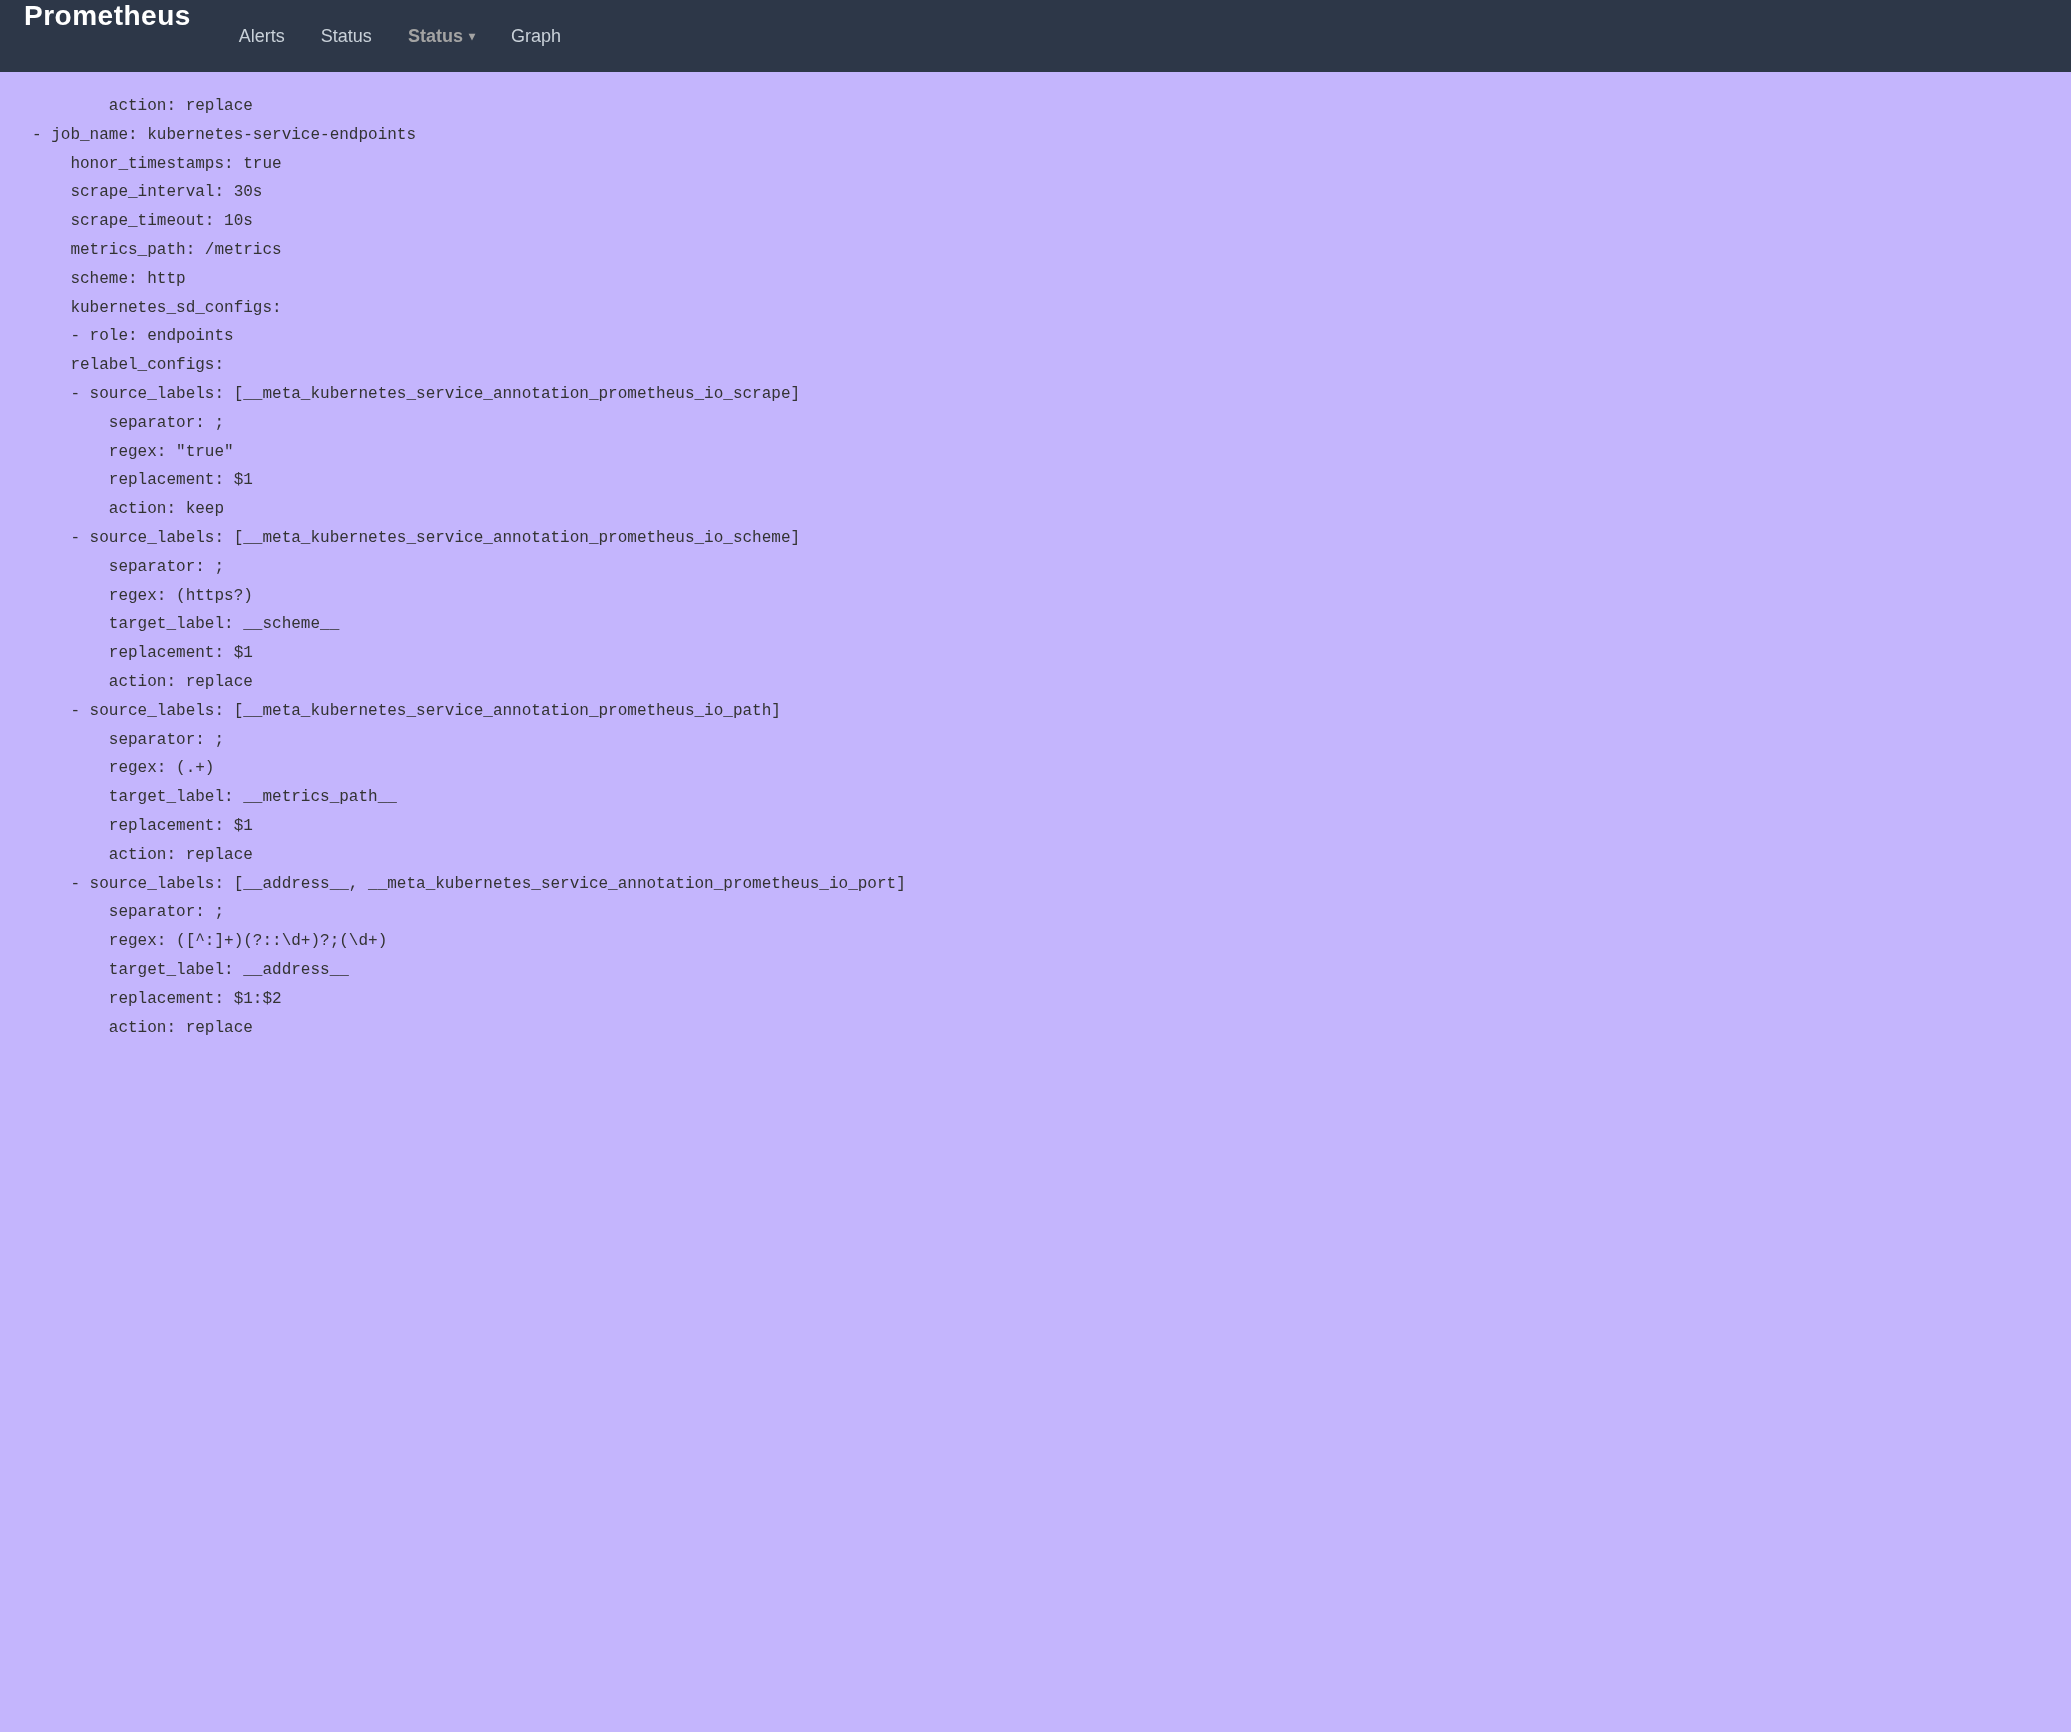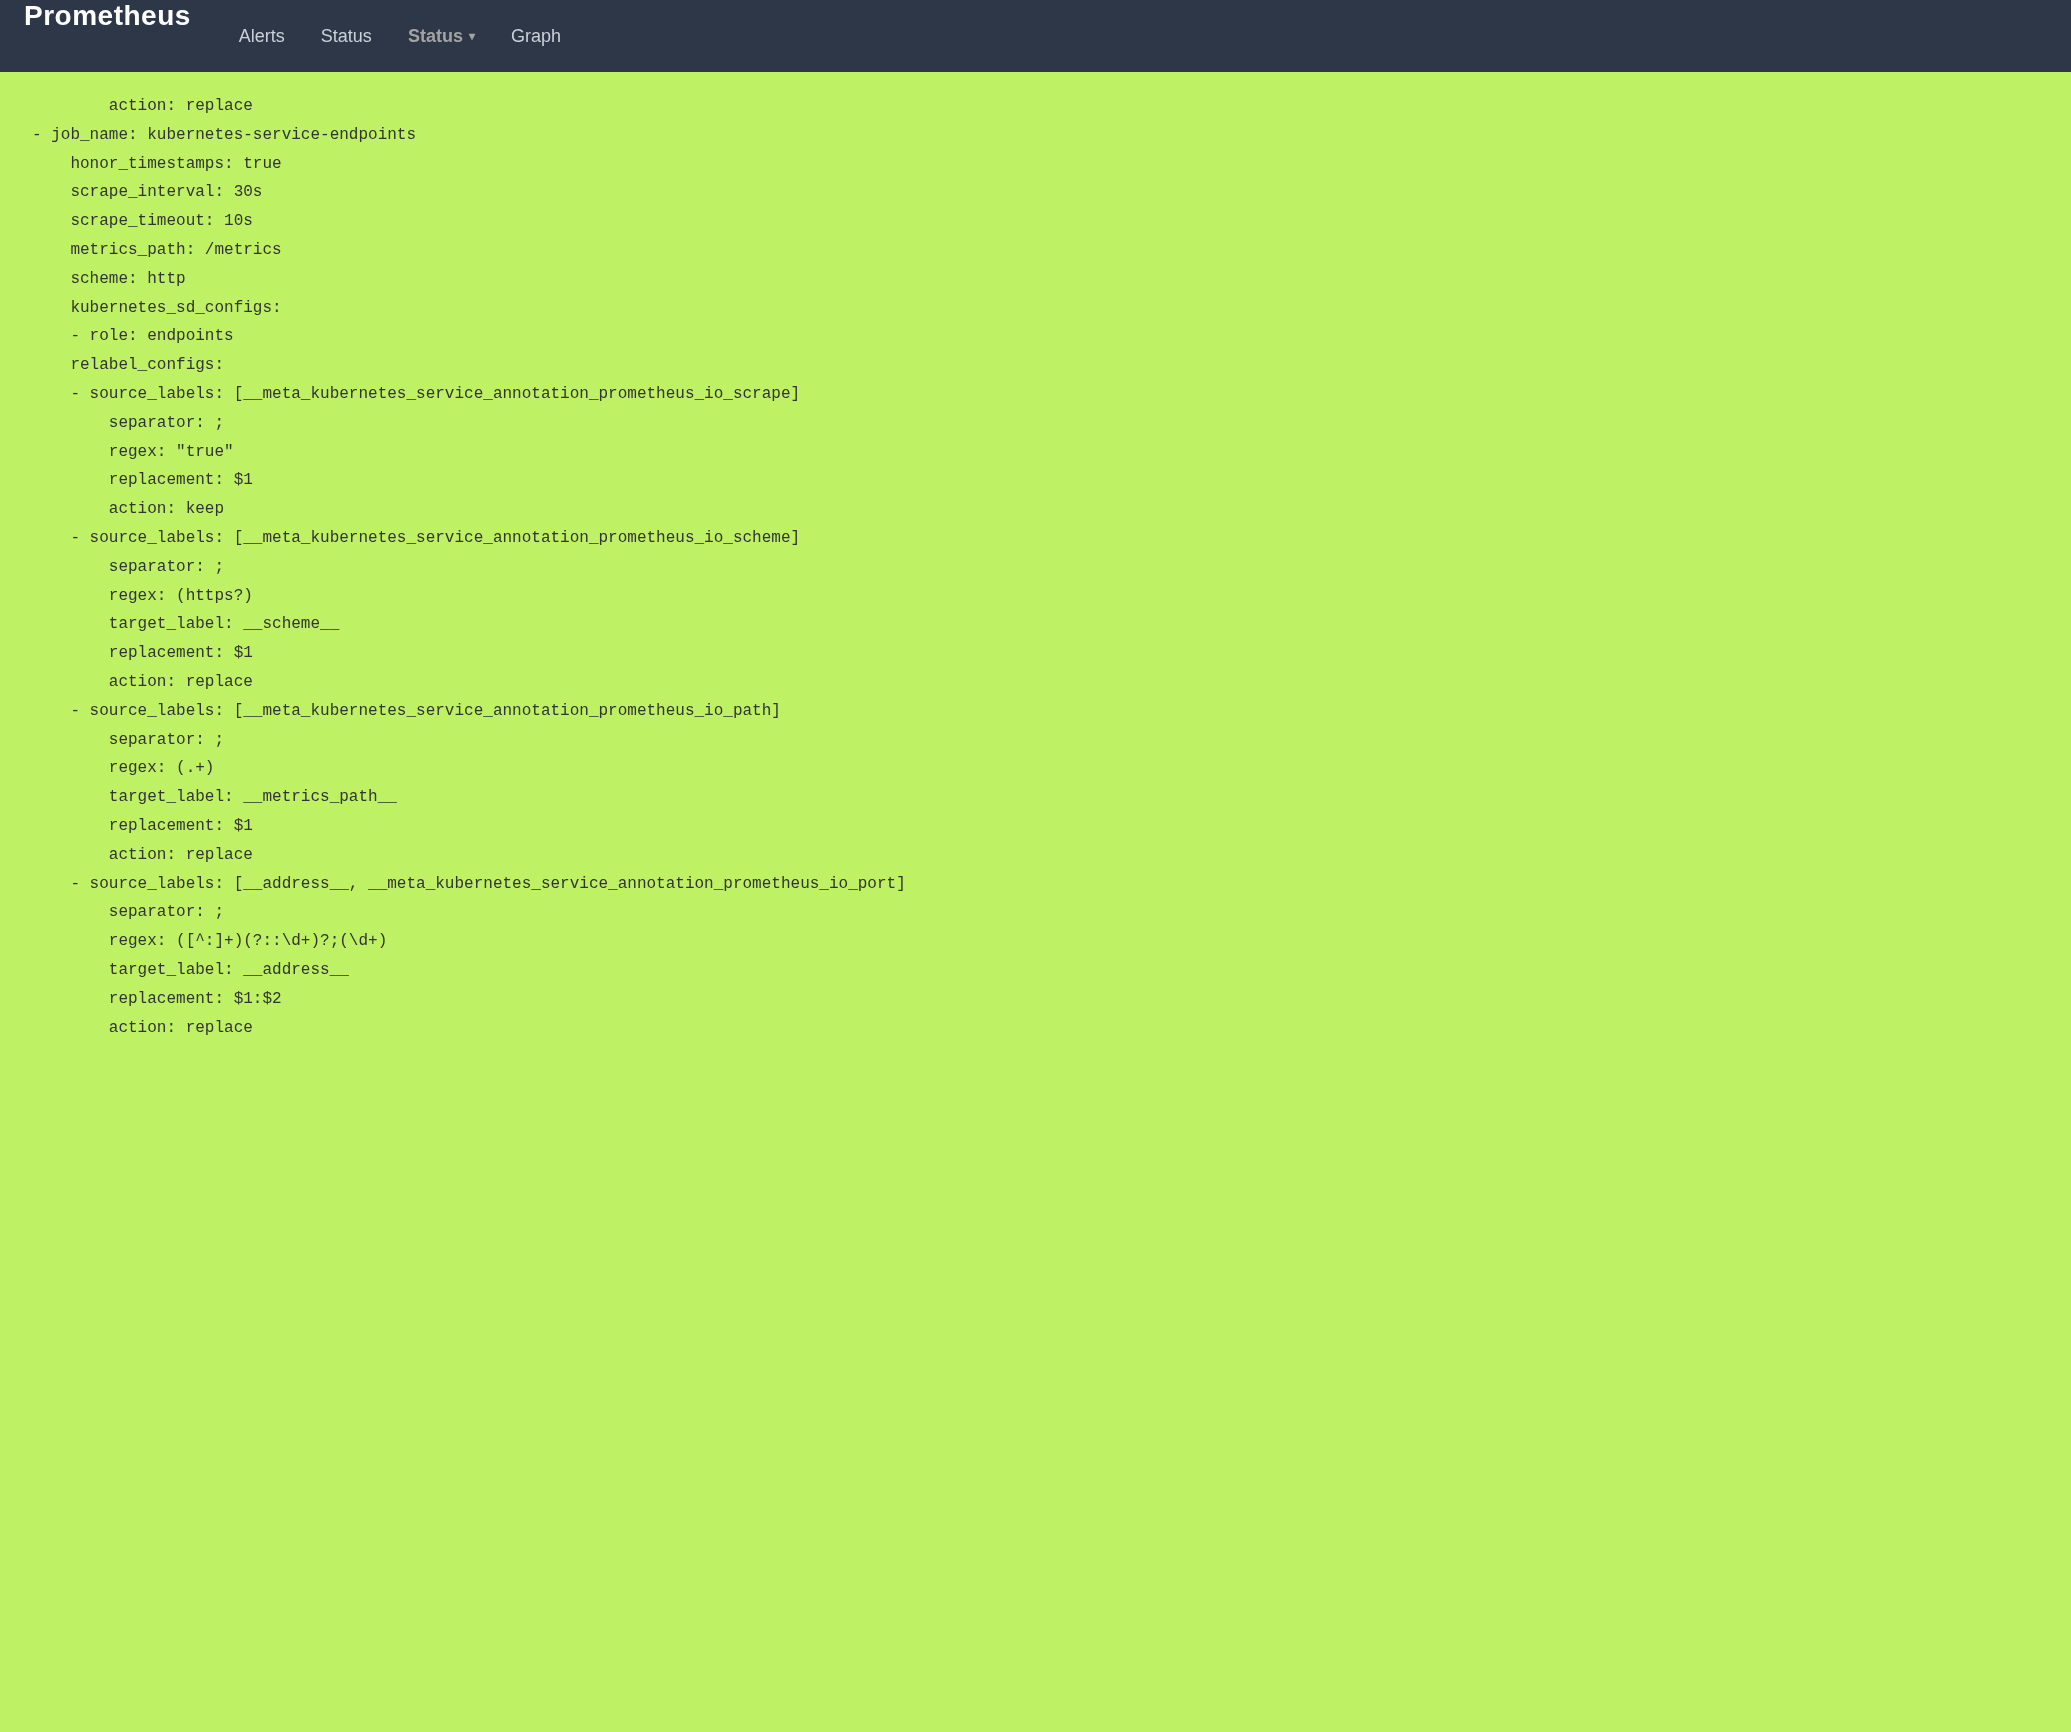--- a/index.html
+++ b/index.html
@@ -59,21 +59,21 @@
       font-weight: bold;
     }
 
     .caret {
       font-size: 12px;
       margin-left: 2px;
     }
 
     
     .content {
-      background: #bef264;
+      background: #c4b5fd;
       min-height: calc(100vh - 72px);
       padding: 20px 32px 32px 32px;
       overflow-y: auto;
     }
 
     .config-text {
       font-family: 'Courier New', Courier, monospace;
       font-size: 16px;
       line-height: 1.8;
       color: #333333;

